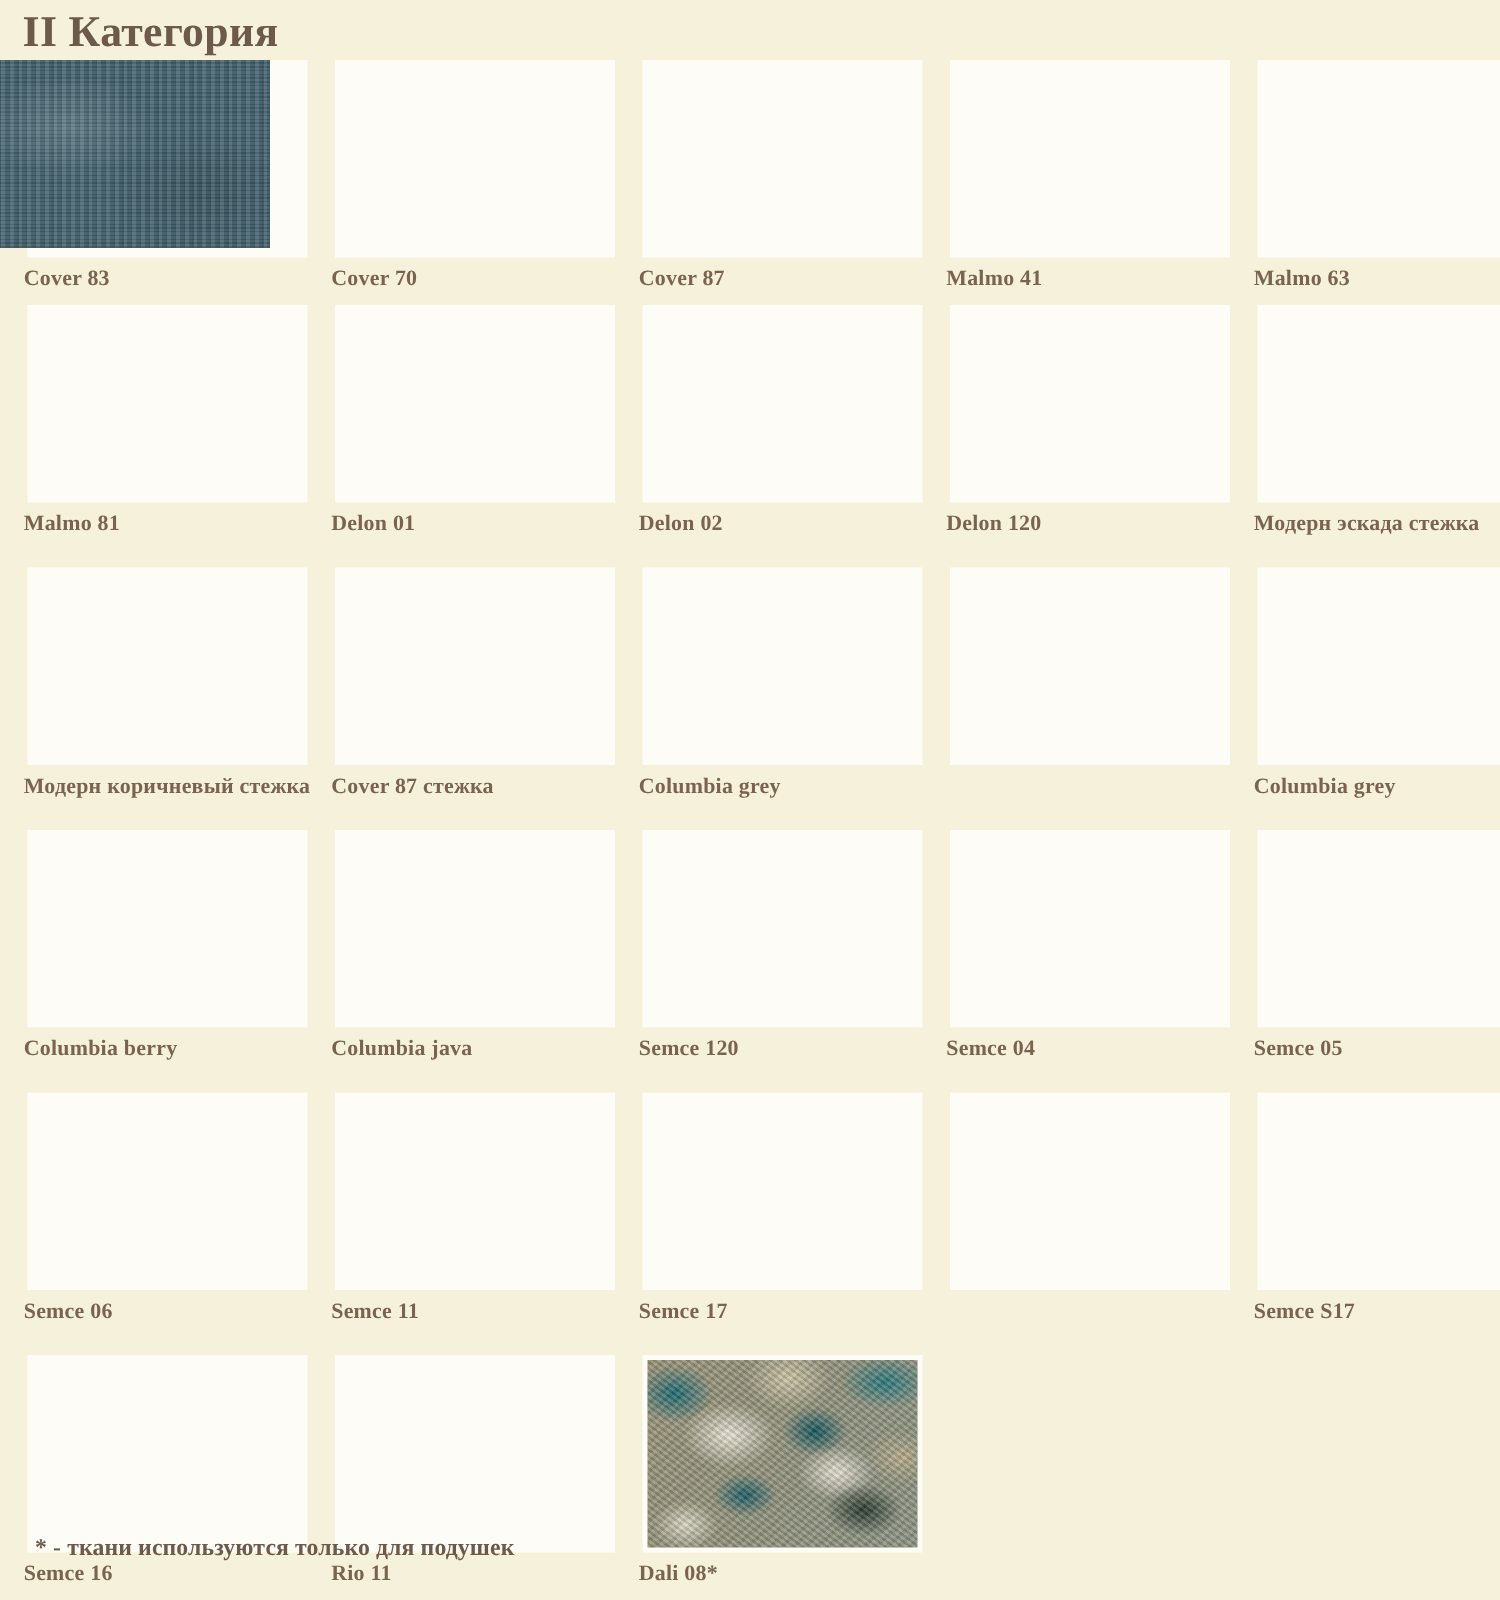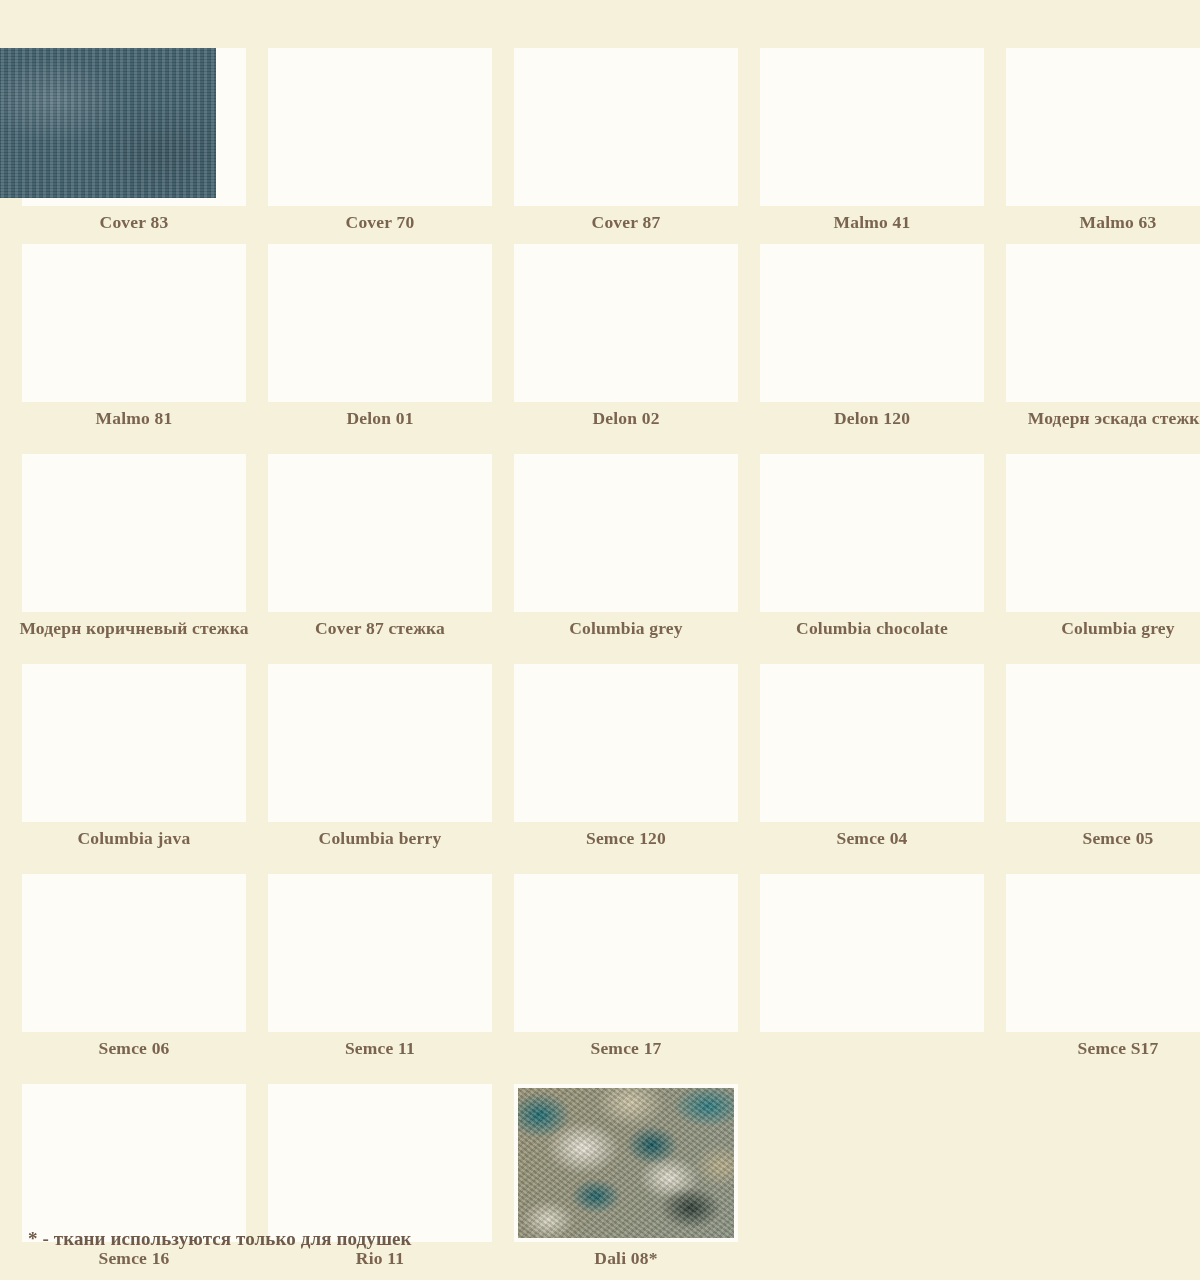--- a/index.html
+++ b/index.html
@@ -60,21 +60,20 @@
   .swatch {
     width: 216px;
     height: 150px;
     position: relative;
     overflow: hidden;
   }
   .label {
     font-size: 17.5px;
     font-weight: bold;
     color: #7a6450;
-    text-align: center;
     line-height: 21px;
     padding-top: 6px;
     width: 230px;
     letter-spacing: 0.2px;
   }
   .rowband { height: 210px; }
   .rowband.r1 { height: 196px; }
   .footnote {
     position: absolute;
     left: 28px;
@@ -183,20 +182,21 @@
     background-image:
       repeating-linear-gradient(37deg, rgba(255,255,255,0.10) 0 2px, rgba(0,0,0,0.10) 2px 4px),
       repeating-linear-gradient(-40deg, rgba(255,255,255,0.06) 0 3px, rgba(0,0,0,0.07) 3px 6px);
   }
 </style>
 </head>
 <body style="background: rgb(246, 241, 218);">
 
 <div class="page">
 
+  <div class="title">II Категория</div>
 
   <div class="grid">
 
     <div class="row rowband r1">
       <div class="cell first">
         <div class="swatch-frame">
           <div class="swatch tx weave-fine" style="background-color: rgb(201, 200, 196);"></div>
         </div>
         <div class="label">Cover 83</div>
       </div>
@@ -275,45 +275,44 @@
       <div class="cell">
         <div class="swatch-frame">
           <div class="swatch tx velvet" style="background-color: rgb(203, 192, 178);"></div>
         </div>
         <div class="label">Columbia grey</div>
       </div>
       <div class="cell">
         <div class="swatch-frame">
           <div class="swatch tx velvet" style="background-color: rgb(123, 99, 73);"></div>
         </div>
-        <div class="label">Columbia chocolate</div>
       </div>
       <div class="cell">
         <div class="swatch-frame">
           <div class="swatch tx velvet" style="background-color: rgb(141, 145, 156);"></div>
         </div>
         <div class="label">Columbia grey</div>
       </div>
     </div>
 
     <div class="row rowband">
+      <div class="cell">
+        <div class="swatch-frame">
+          <div class="swatch tx velvet" style="background-color: rgb(180, 86, 108);"></div>
+        </div>
+        <div class="label">Columbia berry</div>
+      </div>
       <div class="cell first">
         <div class="swatch-frame">
           <div class="swatch tx velvet" style="background-color: rgb(141, 138, 129);"></div>
         </div>
         <div class="label">Columbia java</div>
       </div>
       <div class="cell">
         <div class="swatch-frame">
-          <div class="swatch tx velvet" style="background-color: rgb(180, 86, 108);"></div>
-        </div>
-        <div class="label">Columbia berry</div>
-      </div>
-      <div class="cell">
-        <div class="swatch-frame">
           <div class="swatch tx slub" style="background-color: rgb(238, 238, 184);"></div>
         </div>
         <div class="label">Semce 120</div>
       </div>
       <div class="cell">
         <div class="swatch-frame">
           <div class="swatch tx slub" style="background-color: rgb(142, 127, 94);"></div>
         </div>
         <div class="label">Semce 04</div>
       </div>

